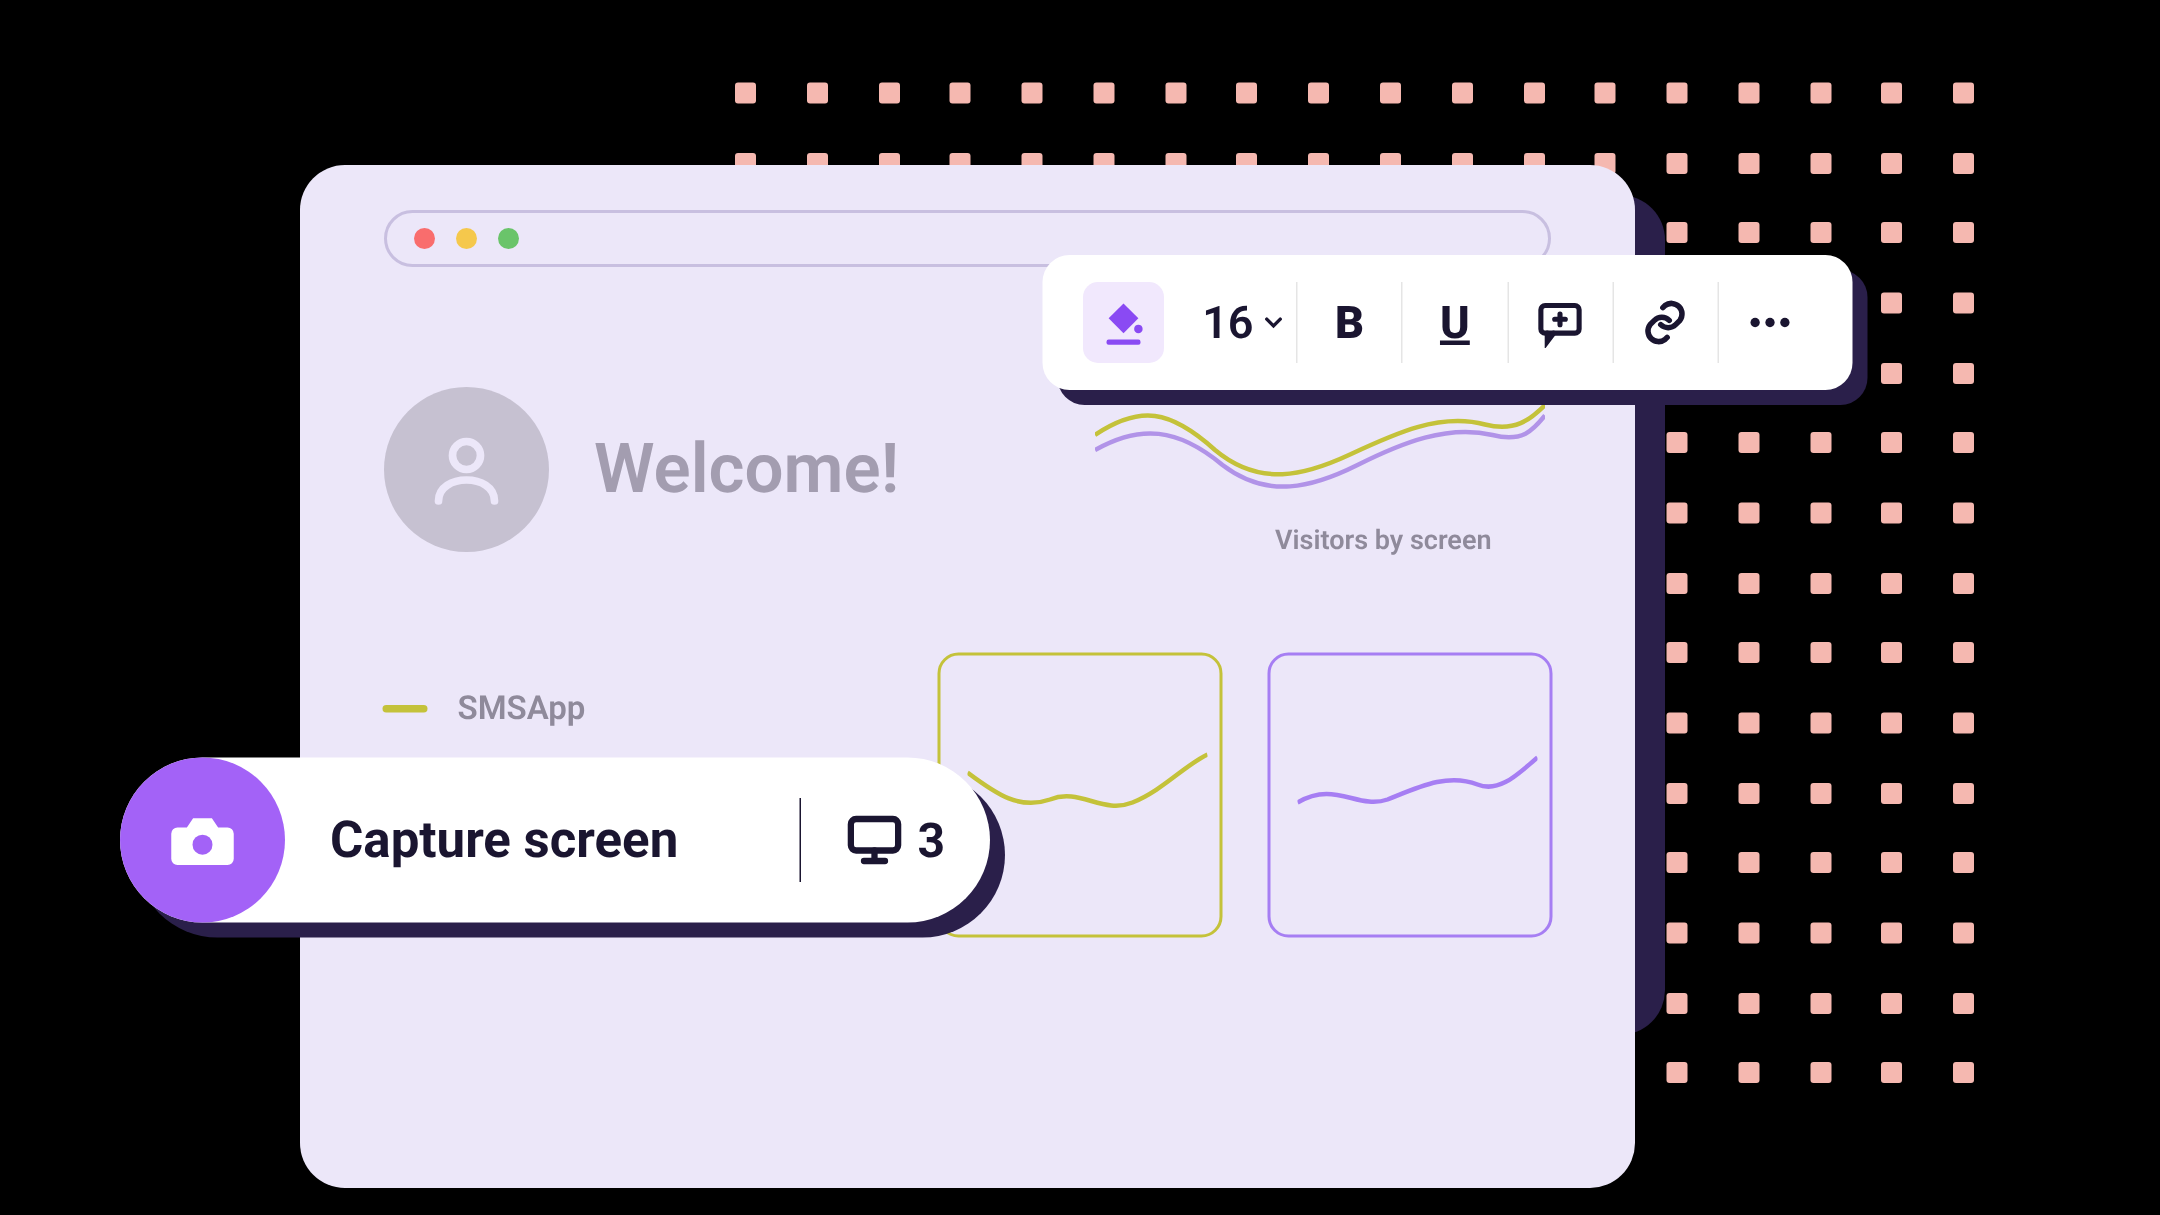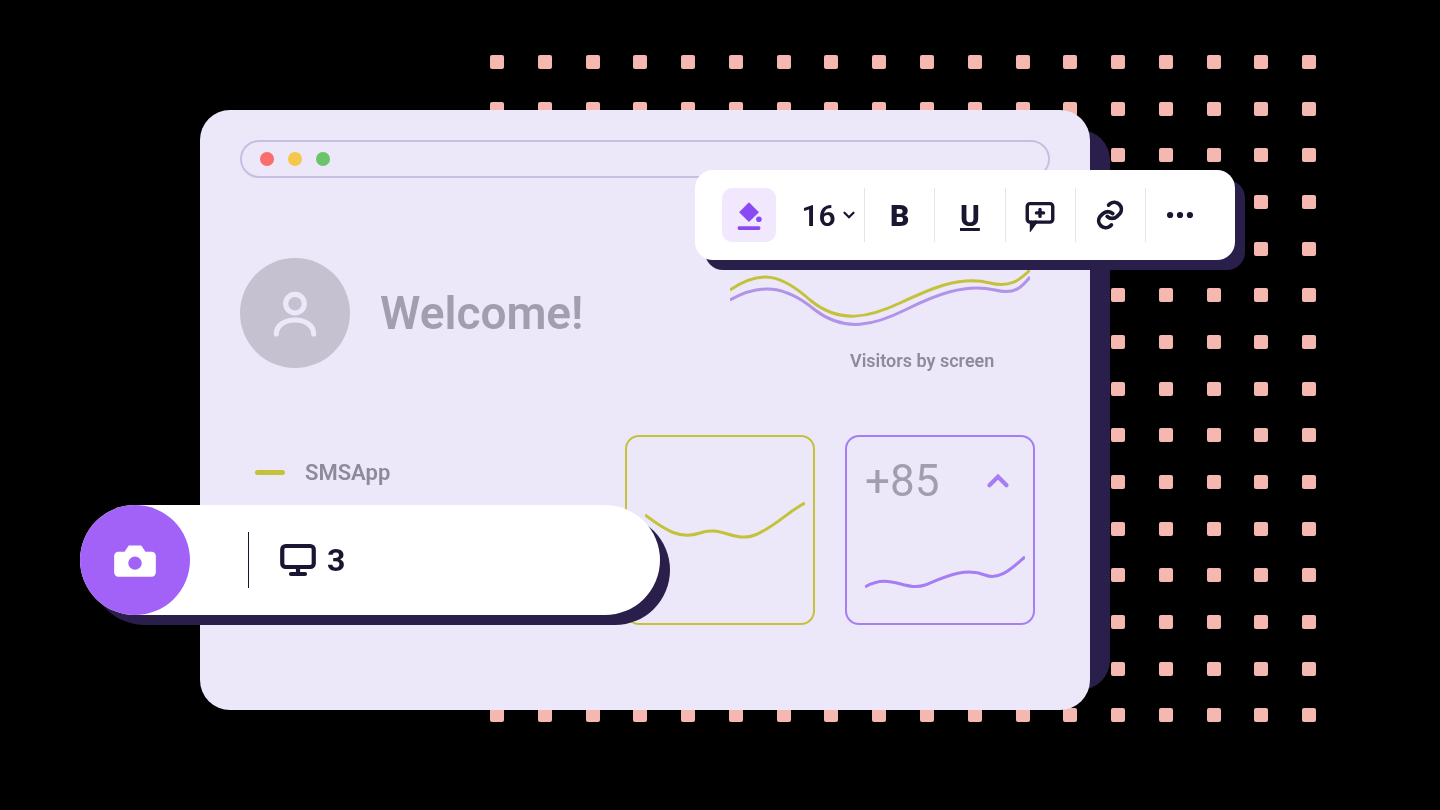--- a/index.html
+++ b/index.html
@@ -31,25 +31,25 @@
     position: absolute;
     left: 220px; top: 130px;
     width: 890px; height: 560px;
     background: #2a1f4a;
     border-radius: 30px;
     z-index: 1;
   }
   .window {
     position: absolute;
     left: 200px; top: 110px;
-    width: 890px; height: 600px;
+    width: 890px; height: 682px;
     background: #ece7f9;
     border-radius: 30px;
     z-index: 2;
-    padding: 30px 40px;
+    padding: 30px 56px;
   }
   .titlebar {
     display: flex;
     align-items: center;
     gap: 14px;
     border: 2px solid #c8bfe0;
     border-radius: 40px;
     padding: 10px 18px;
     background: #ece7f9;
   }
@@ -485,26 +485,20 @@
     <span class="legend-text">SMSApp</span>
   </div>
 
   <div class="stat-card a">
     <svg class="trend" viewBox="0 0 160 70" fill="none">
       <path d="M0 30 C20 45, 35 55, 55 48 C75 40, 90 58, 110 50 C130 42, 145 25, 160 18" stroke="#c4c23a" stroke-width="3"></path>
     </svg>
   </div>
 
   <div class="stat-card b">
-    <div class="stat-head">
-      <span class="stat-val">+85</span>
-      <svg width="34" height="34" viewBox="0 0 24 24" fill="none" stroke="#a67ef3" stroke-width="3" stroke-linecap="round">
-        <path d="M6 15l6-6 6 6"></path>
-      </svg>
-    </div>
     <svg class="trend" viewBox="0 0 160 70" fill="none">
       <path d="M0 50 C25 35, 40 55, 60 48 C80 40, 100 30, 120 38 C135 44, 148 30, 160 20" stroke="#a67ef3" stroke-width="3"></path>
     </svg>
   </div>
 </div>
 
 <div class="toolbar-shadow"></div>
 <div class="toolbar">
   <div class="tb-item" style="flex:0 0 80px;border-right:none">
     <div class="tb-fill">
@@ -550,20 +544,21 @@
 </div>
 
 <div class="capture-shadow"></div>
 <div class="capture-pill">
   <div class="capture-btn">
     <svg width="50" height="50" viewBox="0 0 24 24" fill="#fff">
       <path d="M4 8h3l2-3h6l2 3h3a2 2 0 0 1 2 2v8a2 2 0 0 1-2 2H4a2 2 0 0 1-2-2v-8a2 2 0 0 1 2-2z"></path>
       <circle cx="12" cy="13.5" r="3.2" fill="#a362f7"></circle>
     </svg>
   </div>
+  <div class="capture-text">Capture screen</div>
   <div class="capture-divider"></div>
   <div class="capture-count">
     <svg width="42" height="42" viewBox="0 0 24 24" fill="none" stroke="#1a1530" stroke-width="2.4" stroke-linecap="round">
       <rect x="3" y="4" width="18" height="12" rx="2"></rect>
       <path d="M12 16v3M8 20h8"></path>
     </svg>
     <span>3</span>
   </div>
 </div>
 

